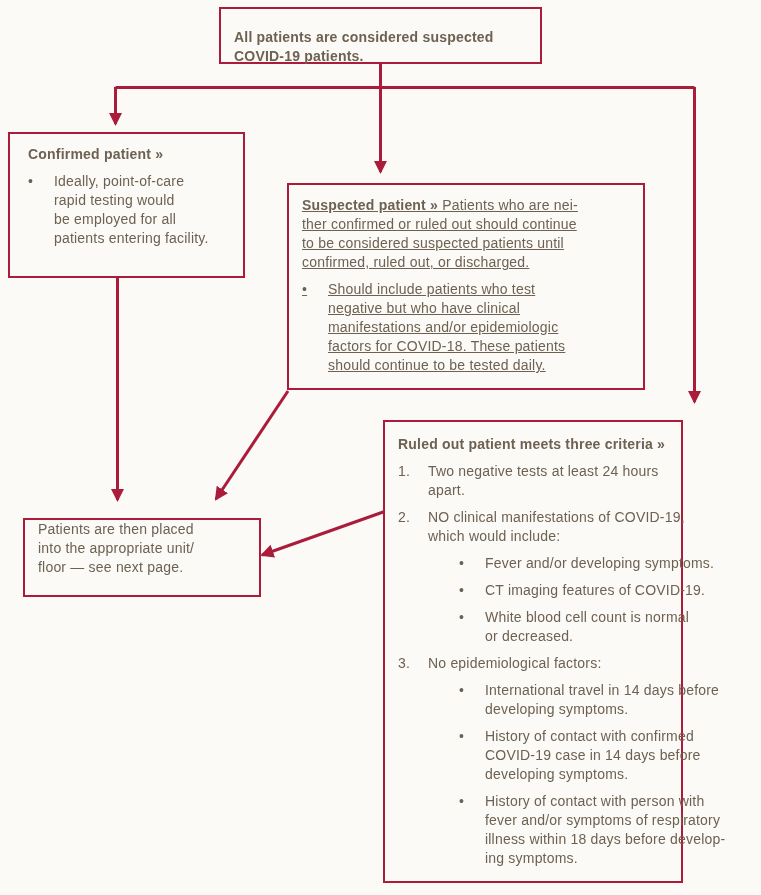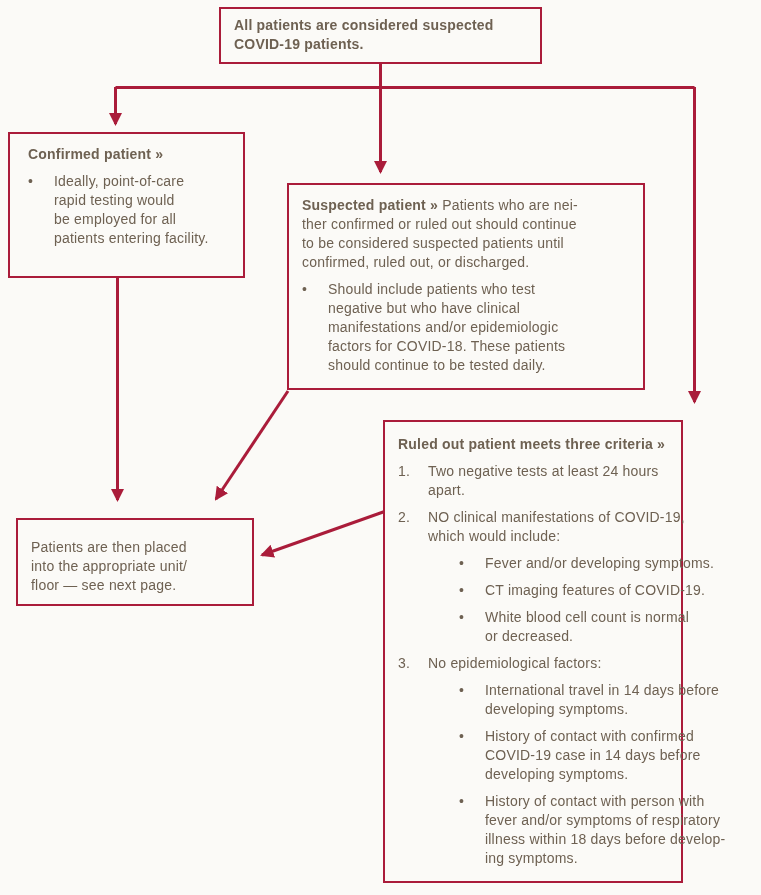--- a/index.html
+++ b/index.html
@@ -21,26 +21,26 @@
   }
   svg.arrows{position:absolute;left:0;top:0;z-index:1;}
   .ln{stroke:var(--accent);stroke-width:3;fill:none;}
   .ar{marker-end:url(#ah);}
   .ah{fill:var(--accent);}
   .box{
     position:absolute;z-index:2;
     background:var(--bg);
     border:2px solid var(--accent);
   }
-  #box-top{left:219px;top:7px;width:323px;height:57px;padding:7px 13px;}
+  #box-top{left:219px;top:7px;width:323px;height:57px;padding:19px 13px;}
   #box-top .para{font-weight:bold;}
   #box-confirmed{left:8px;top:132px;width:237px;height:146px;padding:11px 18px;}
-  #box-suspected{left:287px;top:183px;width:358px;height:207px;padding:11px 13px;}
+  #box-suspected{left:287px;top:183px;width:358px;height:207px;padding:11px 13px;text-decoration:underline;}
   #box-ruledout{left:383px;top:420px;width:300px;height:463px;padding:13px 13px;}
-  #box-placement{left:16px;top:518px;width:238px;height:88px;padding:18px 13px;}
+  #box-placement{left:23px;top:518px;width:238px;height:79px;padding:0 13px;}
   .t{white-space:pre;}
   .block{display:block;}
   .row{display:flex;align-items:flex-start;margin-top:8px;}
   .marker{flex:none;width:26px;}
   .num{flex:none;width:30px;}
   .sub-row{margin-left:61px;}
   strong{font-weight:bold;}
 </style>
 </head>
 <body>

